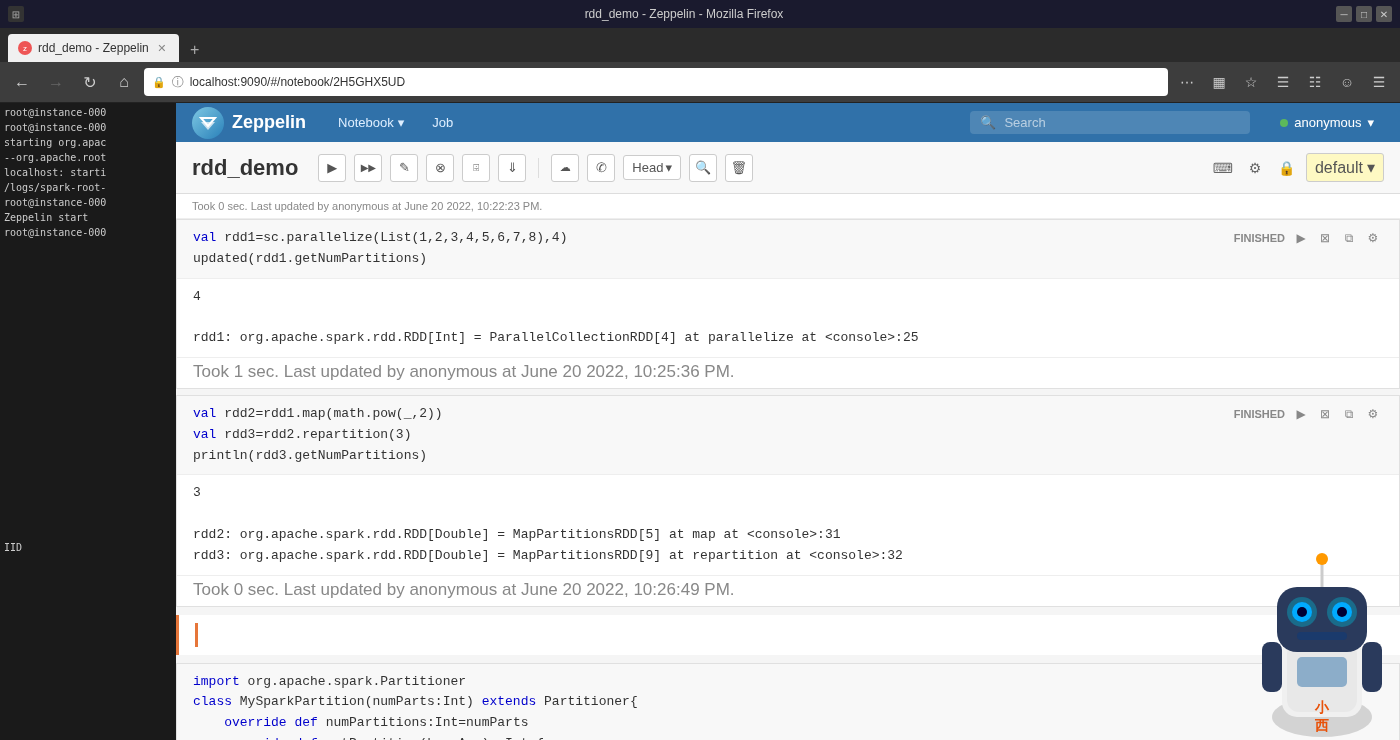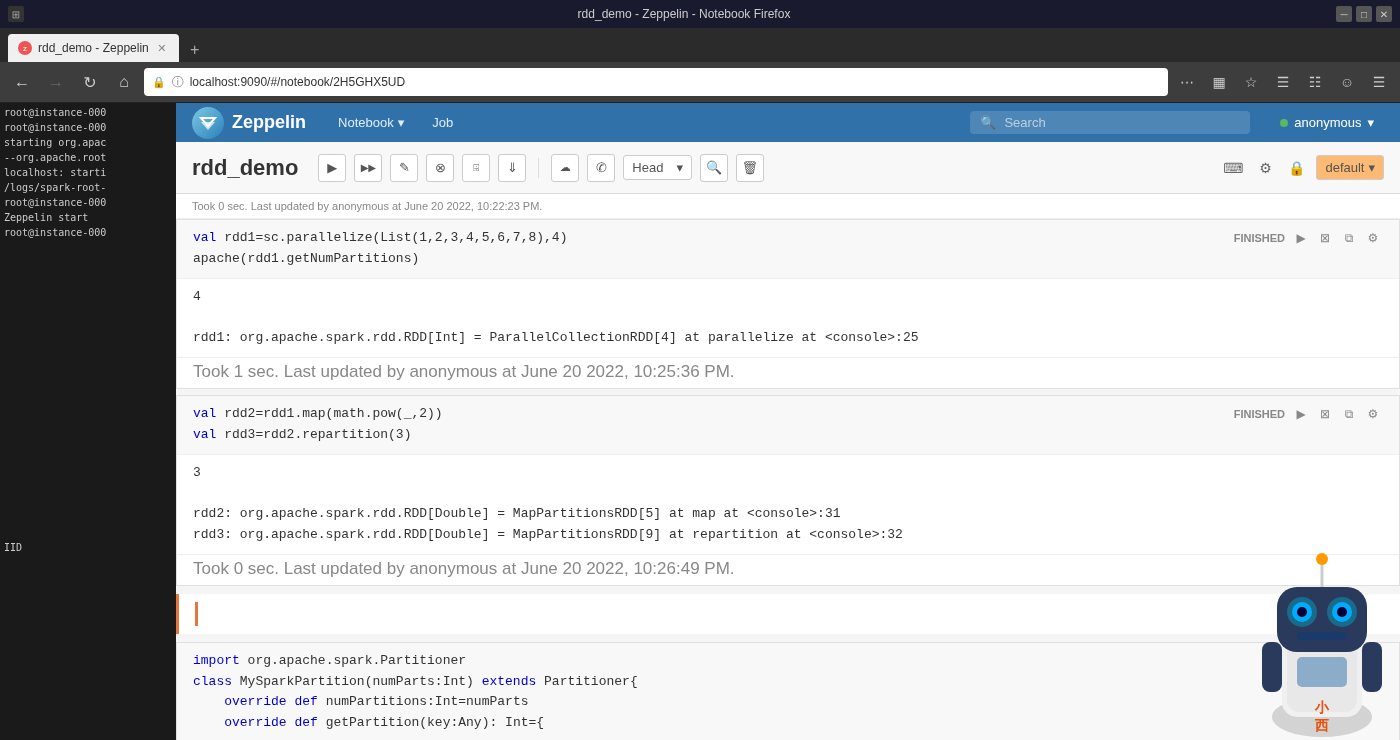--- a/index.html
+++ b/index.html
@@ -176,31 +176,31 @@
       background: #fff;
       cursor: pointer;
       display: flex; align-items: center; justify-content: center;
       font-size: 13px; color: #555;
     }
     .toolbar-separator { width: 1px; height: 20px; background: #ddd; margin: 0 4px; }
     .head-dropdown {
       display: flex; align-items: center;
       border: 1px solid #ccc; border-radius: 3px;
       background: #fff; cursor: pointer; padding: 4px 8px;
-      font-size: 13px; color: #555; gap: 13px;
+      font-size: 13px; color: #555; gap: 2px;
     }
     .toolbar-right { margin-left: auto; display: flex; gap: 6px; align-items: center; }
     .keyboard-icon, .settings-icon, .lock-icon2 {
       width: 26px; height: 26px; display: flex; align-items: center; justify-content: center;
       color: #666; font-size: 14px; cursor: pointer;
     }
     .default-btn {
       display: flex; align-items: center; gap: 4px;
       border: 1px solid #ccc; border-radius: 3px;
-      background: #fdba74; padding: 4px 8px; font-size: 13px; color: #555; cursor: pointer;
+      background: #fef9c3; padding: 4px 8px; font-size: 16px; color: #555; cursor: pointer;
     }
 
     
     .notebook-content {
       flex: 1;
       overflow-y: auto;
       background: #f5f5f5;
       padding: 0;
     }
 
@@ -282,21 +282,21 @@
     
     .notebook-content::-webkit-scrollbar { width: 8px; }
     .notebook-content::-webkit-scrollbar-track { background: #f0f0f0; }
     .notebook-content::-webkit-scrollbar-thumb { background: #ccc; border-radius: 4px; }
   </style>
 </head>
 <body>
 
 <div class="os-titlebar">
   <div class="os-titlebar-icon">⊞</div>
-  <span class="os-titlebar-title">rdd_demo - Zeppelin - Notebook Firefox</span>
+  <span class="os-titlebar-title">rdd_demo - Zeppelin - Mozilla Firefox</span>
   <div class="os-titlebar-controls">
     <button class="os-btn os-btn-min">─</button>
     <button class="os-btn os-btn-max">□</button>
     <button class="os-btn os-btn-close">✕</button>
   </div>
 </div>
 
 <div class="browser-chrome">
   <div class="browser-tabs">
     <div class="browser-tab active">
@@ -417,21 +417,21 @@
     </div>
 
     <div class="notebook-content">
 
       <div class="cell-meta">Took 0 sec. Last updated by anonymous at June 20 2022, 10:22:23 PM.</div>
 
       <div class="cell-block">
         <div class="cell-editor">
           <div class="cell-editor-content">
             <div><span style="color:#0000cc">val</span> rdd1=sc.parallelize(List(1,2,3,4,5,6,7,8),4)</div>
-            <div>apache(rdd1.getNumPartitions)</div>
+            <div>updated(rdd1.getNumPartitions)</div>
           </div>
           <div class="cell-status">
             <span class="cell-status-label">FINISHED</span>
             <div class="cell-status-icons">
               <div class="cell-icon-btn">▶</div>
               <div class="cell-icon-btn">⊠</div>
               <div class="cell-icon-btn">⧉</div>
               <div class="cell-icon-btn">⚙</div>
             </div>
           </div>
@@ -442,20 +442,21 @@
           <div>rdd1: org.apache.spark.rdd.RDD[Int] = ParallelCollectionRDD[4] at parallelize at &lt;console&gt;:25</div>
         </div>
         <div class="cell-output-meta">Took 1 sec. Last updated by anonymous at June 20 2022, 10:25:36 PM.</div>
       </div>
 
       <div class="cell-block">
         <div class="cell-editor">
           <div class="cell-editor-content">
             <div><span style="color:#0000cc">val</span> rdd2=rdd1.map(math.pow(_,2))</div>
             <div><span style="color:#0000cc">val</span> rdd3=rdd2.repartition(3)</div>
+            <div>println(rdd3.getNumPartitions)</div>
           </div>
           <div class="cell-status">
             <span class="cell-status-label">FINISHED</span>
             <div class="cell-status-icons">
               <div class="cell-icon-btn">▶</div>
               <div class="cell-icon-btn">⊠</div>
               <div class="cell-icon-btn">⧉</div>
               <div class="cell-icon-btn">⚙</div>
             </div>
           </div>

